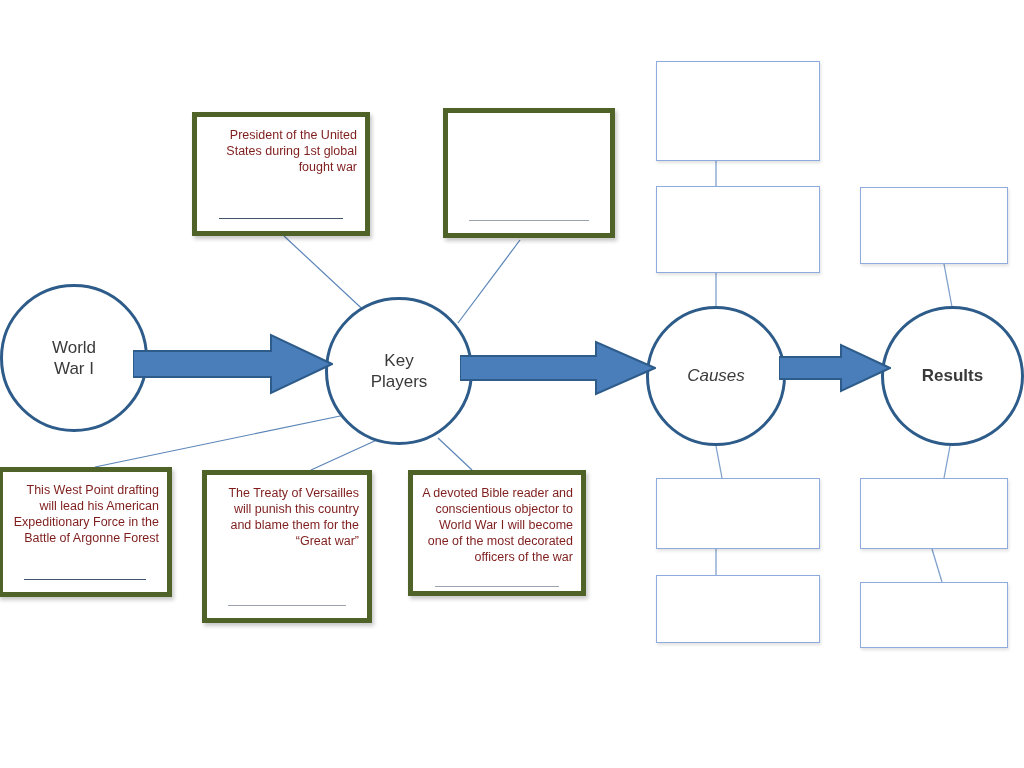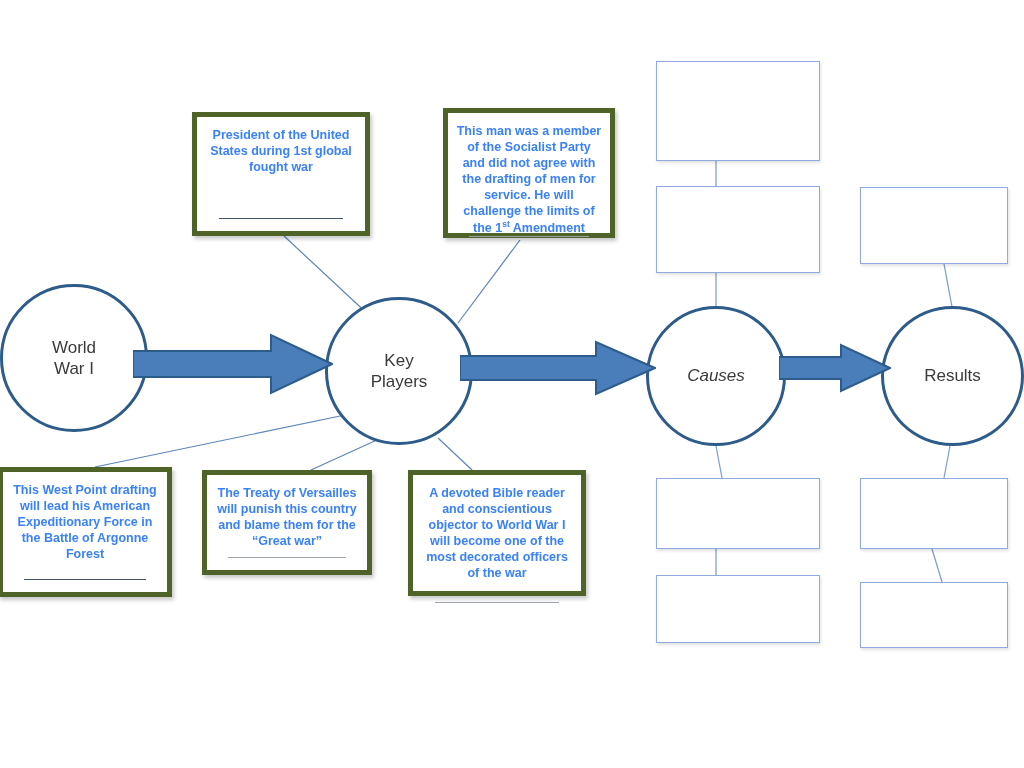--- a/index.html
+++ b/index.html
@@ -46,21 +46,21 @@
     text-align: center;
     line-height: 1.25;
     color: #3A3A3A;
     font-size: 17px;
     white-space: pre-line;
   }
 
   #circle-ww1   { left: 0px;   top: 284px; width: 148px; height: 148px; }
   #circle-key   { left: 325px; top: 297px; width: 148px; height: 148px; }
   #circle-cause { left: 646px; top: 306px; width: 140px; height: 140px; font-style: italic; }
-  #circle-res   { left: 881px; top: 306px; width: 143px; height: 140px; }
+  #circle-res   { left: 881px; top: 306px; width: 143px; height: 140px; font-weight: bold; }
 
   
   .arrow {
     position: absolute;
     z-index: 4;
   }
 
   #arrow-1 { left: 133px; top: 333px; width: 200px; height: 62px; }
   #arrow-2 { left: 460px; top: 340px; width: 196px; height: 56px; }
   #arrow-3 { left: 779px; top: 343px; width: 112px; height: 50px; }
@@ -73,40 +73,39 @@
     border: 5px solid #4F6228;
     box-sizing: border-box;
     padding: 10px 8px 6px 8px;
     display: flex;
     flex-direction: column;
     box-shadow: 2px 3px 4px rgba(0,0,0,0.22);
   }
   .note-text {
     font-size: 12.5px;
     line-height: 1.28;
-    text-align: center;
-    color: #3b82f6;
+    text-align: right;
+    color: #7f1d1d;
     flex: 0 0 auto;
-    font-weight: bold;
   }
   .note-blank {
     margin-top: auto;
     border-bottom: 1.6px solid #41546B;
     height: 0;
     width: 82%;
     align-self: center;
     margin-bottom: 6px;
   }
   .note-blank.grey { border-bottom-color: #9aa3ad; }
   sup { font-size: 8.5px; vertical-align: super; }
 
   #note-president { left: 192px; top: 112px; width: 178px; height: 124px; }
   #note-socialist { left: 443px; top: 108px; width: 172px; height: 130px; }
   #note-westpoint { left: -2px;  top: 467px; width: 174px; height: 130px; }
-  #note-treaty    { left: 202px; top: 470px; width: 170px; height: 105px; }
+  #note-treaty    { left: 202px; top: 470px; width: 170px; height: 153px; }
   #note-bible     { left: 408px; top: 470px; width: 178px; height: 126px; gap: 21px; }
 
   
   .blank-box {
     position: absolute;
     z-index: 2;
     background: #ffffff;
     border: 1.6px solid #8FAADC;
     box-sizing: border-box;
     box-shadow: 1px 2px 3px rgba(0,0,0,0.12);
@@ -173,21 +172,20 @@
   <div class="node-circle" id="circle-cause">Causes</div>
 
   <div class="node-circle" id="circle-res">Results</div>
 
   <div class="note-card" id="note-president">
     <div class="note-text">President of the United States during 1st global fought war</div>
     <div class="note-blank"></div>
   </div>
 
   <div class="note-card" id="note-socialist">
-    <div class="note-text"><span>This man was a member of the Socialist Party and did not agree with the drafting of men for service. He will challenge the limits of the 1</span><sup>st</sup><span> Amendment</span></div>
     <div class="note-blank grey"></div>
   </div>
 
   <div class="note-card" id="note-westpoint">
     <div class="note-text">This West Point drafting will lead his American Expeditionary Force  in the Battle of Argonne Forest</div>
     <div class="note-blank"></div>
   </div>
 
   <div class="note-card" id="note-treaty">
     <div class="note-text">The Treaty of Versailles will punish this country and blame them for the “Great war”</div>

